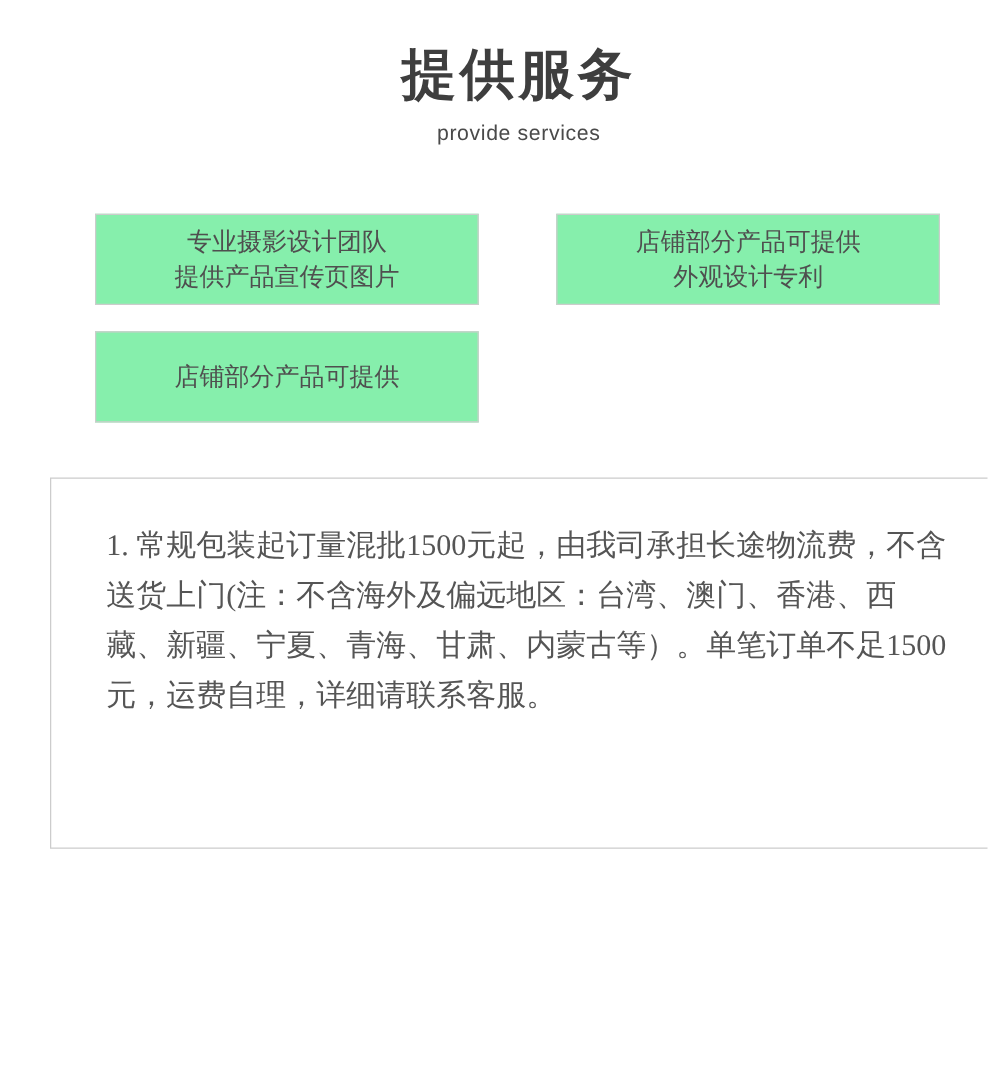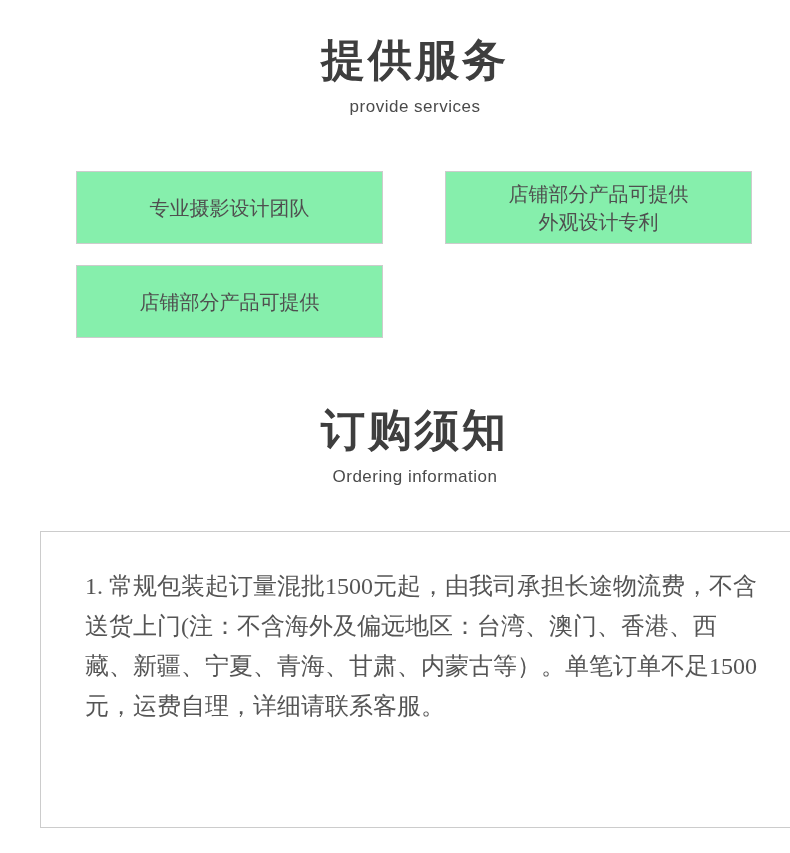--- a/index.html
+++ b/index.html
@@ -87,32 +87,29 @@
 <div class="page">
 
   <header class="section-header">
     <h1 class="section-title">提供服务</h1>
     <div class="section-subtitle">provide services</div>
   </header>
 
   <div class="cards-grid">
     <div class="service-card">
       <div class="card-line">专业摄影设计团队</div>
+      <div class="card-line">提供产品宣传页图片</div>
     </div>
     <div class="service-card">
       <div class="card-line">店铺部分产品可提供</div>
       <div class="card-line">外观设计专利</div>
     </div>
     <div class="service-card">
       <div class="card-line">店铺部分产品可提供</div>
     </div>
   </div>
 
-  <header class="section-header ordering-header">
-    <h1 class="section-title">订购须知</h1>
-    <div class="section-subtitle">Ordering information</div>
-  </header>
 
   <div class="notes-box">
     <p>1. 常规包装起订量混批1500元起，由我司承担长途物流费，不含送货上门(注：不含海外及偏远地区：台湾、澳门、香港、西藏、新疆、宁夏、青海、甘肃、内蒙古等）。单笔订单不足1500元，运费自理，详细请联系客服。</p>
   </div>
 
 </div>
 
 </body></html>

